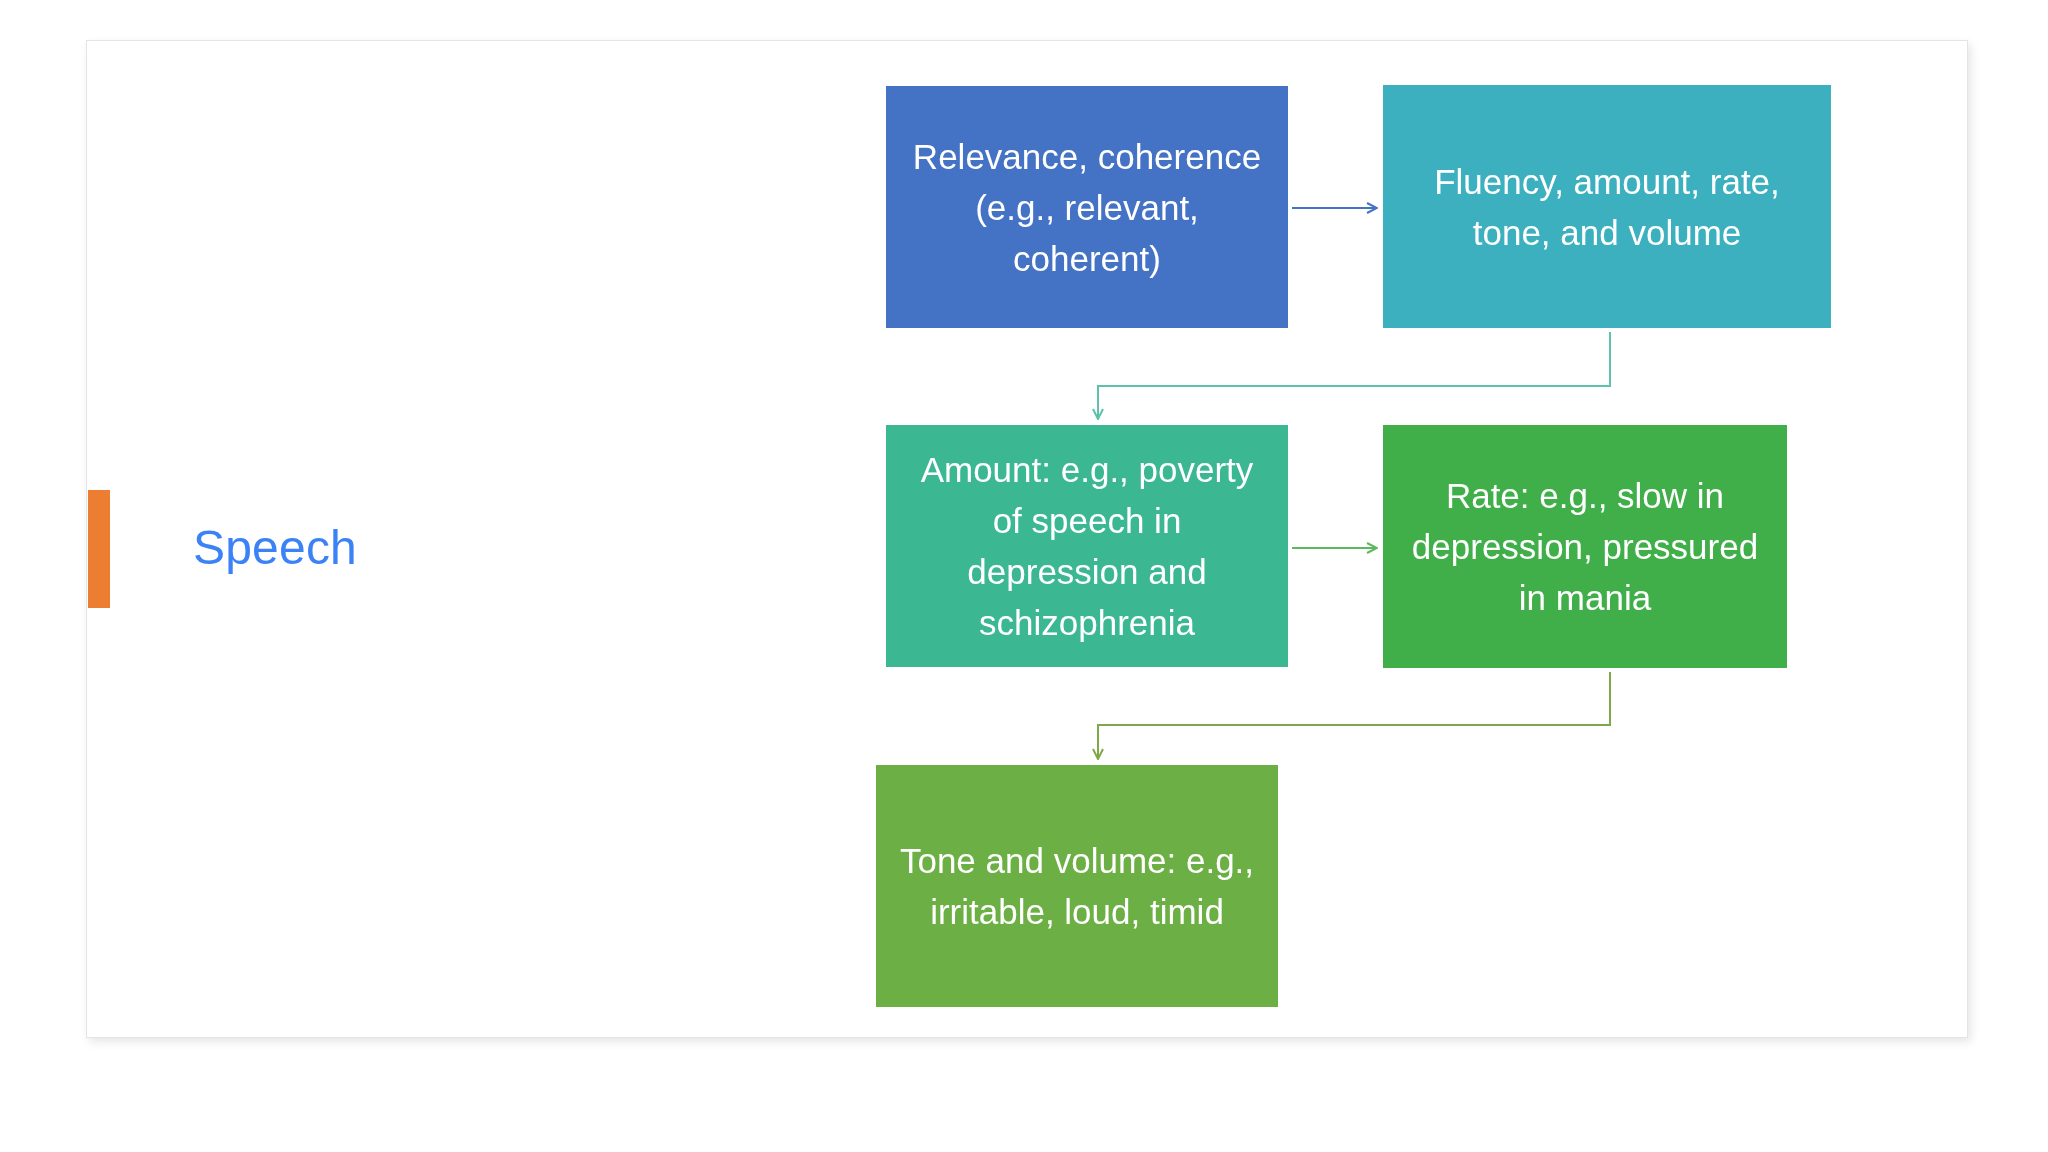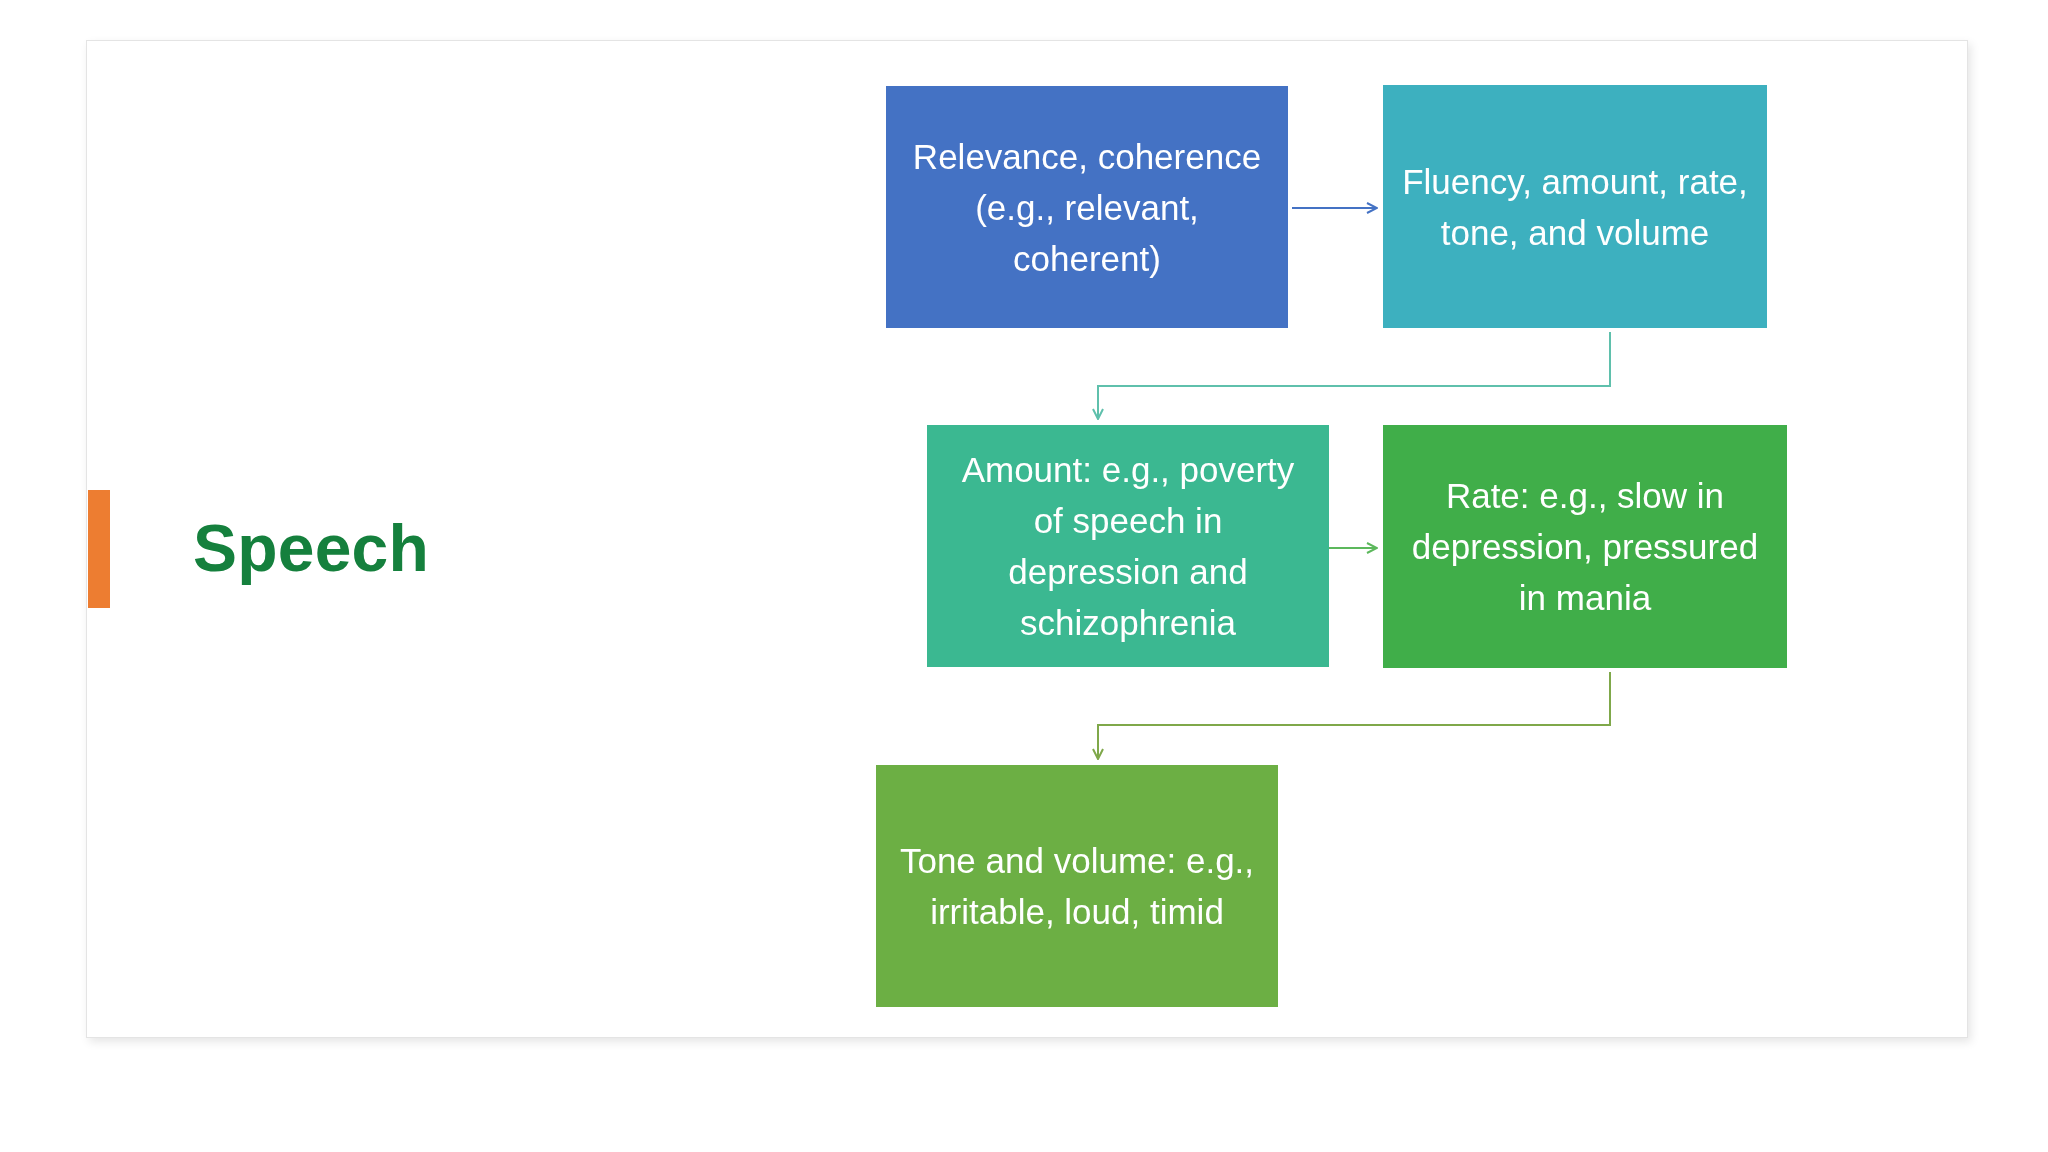--- a/index.html
+++ b/index.html
@@ -49,24 +49,24 @@
     top: 0px;
     width: 22px;
     height: 118px;
     background: #ED7D31;
   }
   .title-text {
     position: absolute;
     left: 105px;
     top: 6px;
     width: 620px;
-    font-size: 66px;
+    font-size: 48px;
     line-height: 104px;
-    color: #15803d;
-    font-weight: 700;
+    color: #3b82f6;
+    font-weight: 400;
     letter-spacing: 0.2px;
     white-space: nowrap;
   }
 
   
   .pbox {
     position: absolute;
     box-sizing: border-box;
     display: flex;
     align-items: center;
@@ -84,21 +84,21 @@
   }
 
   #box-relevance {
     left: 886px;  top: 86px;
     width: 402px; height: 242px;
     background: #4472C4;
     justify-content: center;
   }
   #box-fluency {
     left: 1383px; top: 85px;
-    width: 384px; height: 243px;
+    width: 448px; height: 243px;
     background: #3DB0BF;
   }
   #box-amount {
     left: 886px;  top: 425px;
     width: 402px; height: 242px;
     background: #3BB891;
   }
   #box-rate {
     left: 1383px; top: 425px;
     width: 404px; height: 243px;
@@ -165,21 +165,21 @@
   </svg>
 
   <div class="pbox" id="box-relevance" style="background: rgb(68, 114, 196);">
     <span class="pbox-label">Relevance, coherence (e.g., relevant, coherent)</span>
   </div>
 
   <div class="pbox" id="box-fluency" style="background: rgb(61, 176, 191);">
     <span class="pbox-label">Fluency, amount, rate, tone, and volume</span>
   </div>
 
-  <div class="pbox" id="box-amount" style="background: rgb(59, 184, 145); margin-left: 41px;">
+  <div class="pbox" id="box-amount" style="background: rgb(59, 184, 145);">
     <span class="pbox-label">Amount: e.g., poverty of speech in depression and schizophrenia</span>
   </div>
 
   <div class="pbox" id="box-rate" style="background: rgb(64, 174, 73);">
     <span class="pbox-label">Rate: e.g., slow in depression, pressured in mania</span>
   </div>
 
   <div class="pbox" id="box-tone" style="background: rgb(108, 175, 68);">
     <span class="pbox-label">Tone and volume: e.g., irritable, loud, timid</span>
   </div>

